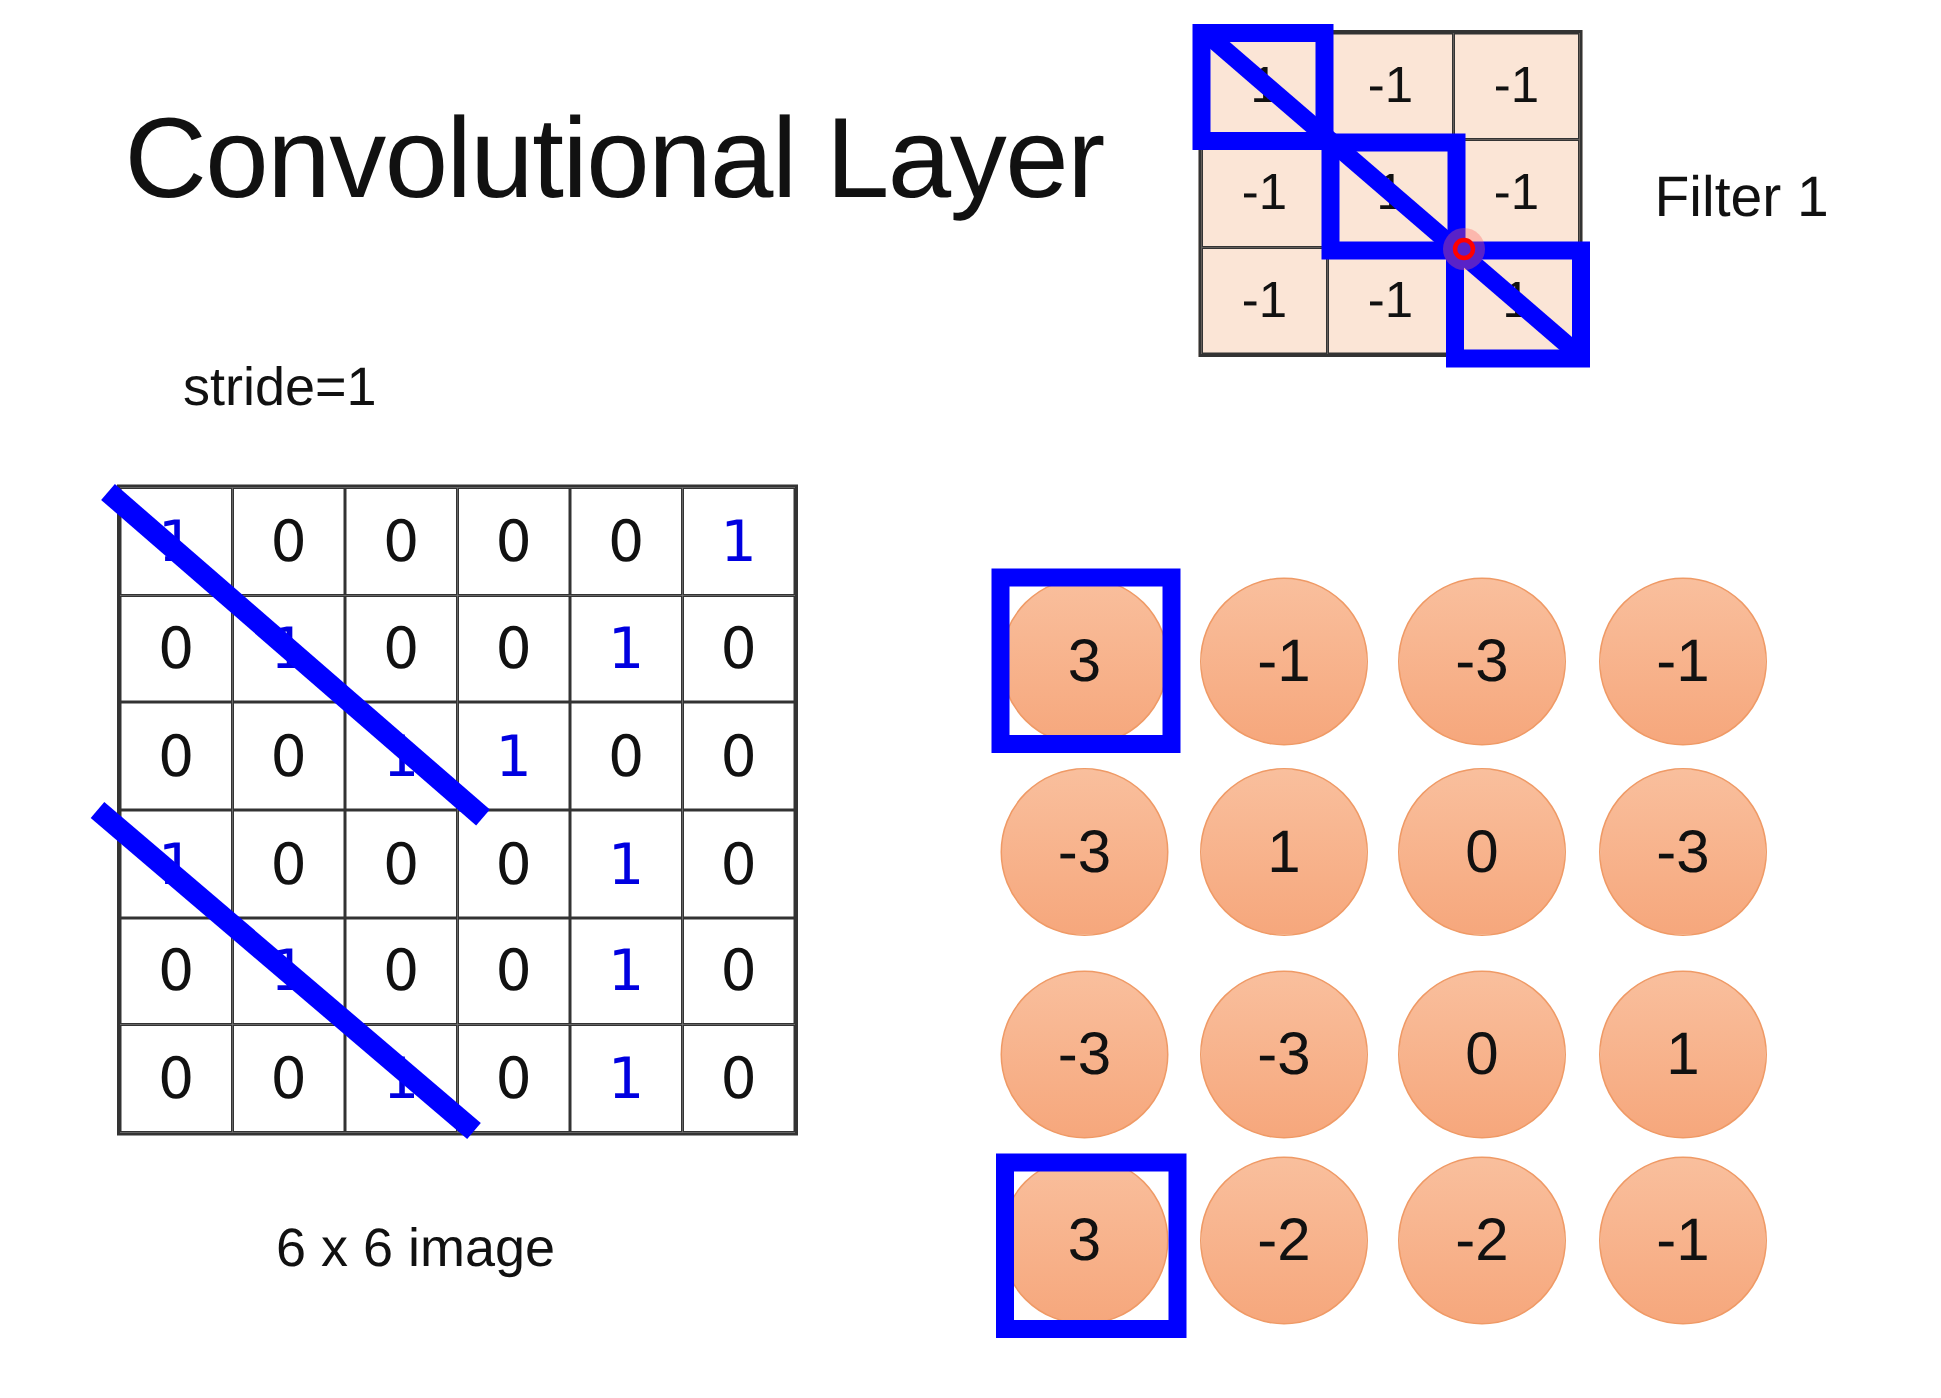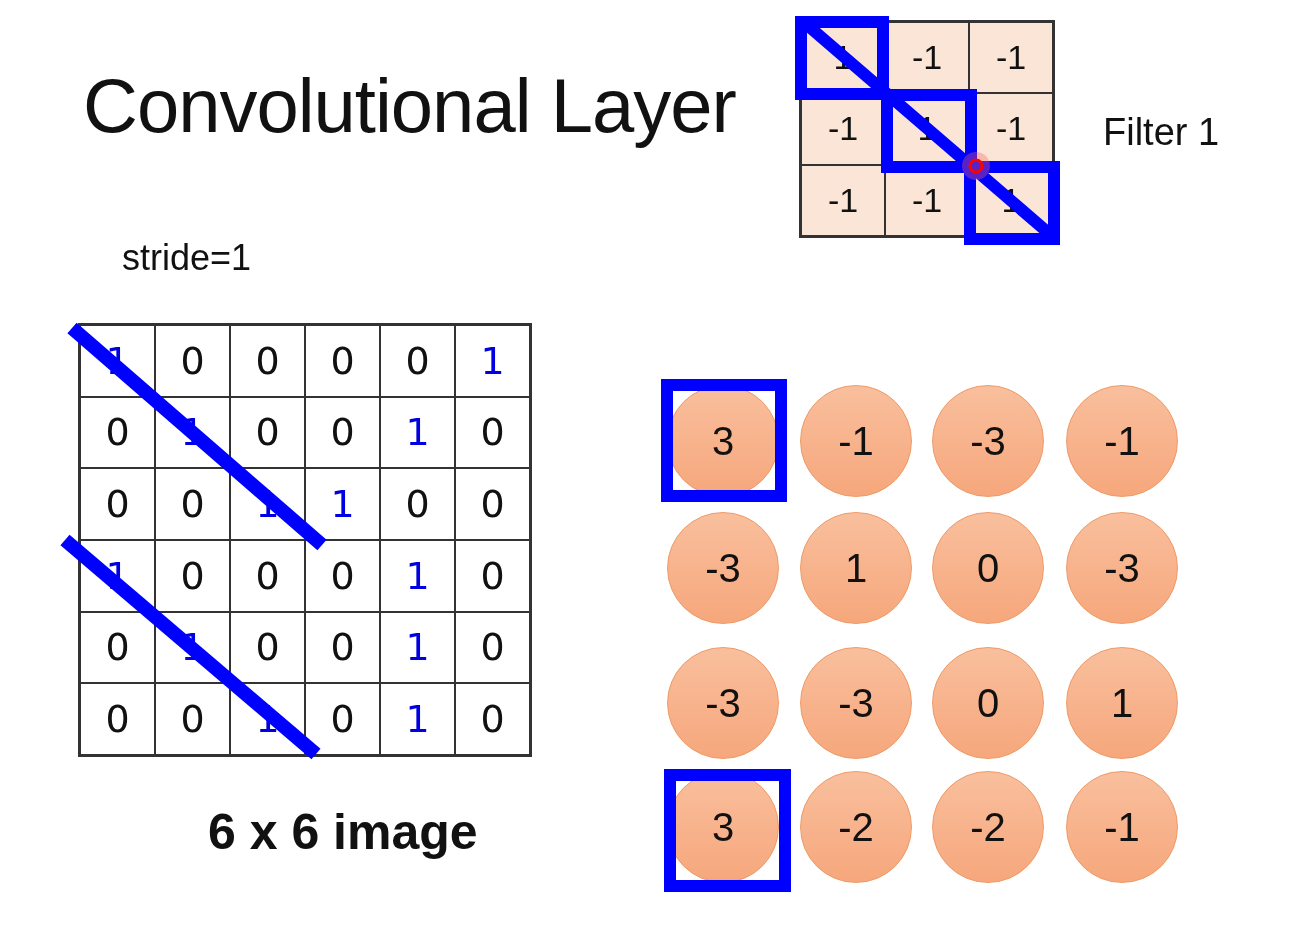--- a/index.html
+++ b/index.html
@@ -1,21 +1,21 @@
 <!DOCTYPE html>
 <html><head>
 <meta charset="utf-8">
 <style>
   html, body { margin:0; padding:0; background:#ffffff; }
   body { width:1294px; height:932px; position:relative; overflow:hidden; font-family:"Liberation Sans", "DejaVu Sans", sans-serif; color:#111; }
   .abs { position:absolute; }
   #title { left:40px; top:58px; font-size:76px; font-weight:400; letter-spacing:-1px; line-height:96px; white-space:nowrap;margin-left:43px; }
   #stride { left:122px; top:236px; font-size:36px; line-height:44px; }
   #filter-label { left:1103px; top:110px; font-size:38px; line-height:44px;text-align:right; }
-  #image-label { left:208px; top:810px; font-size:50px; line-height:44px;font-weight:bold; }
+  #image-label { left:184px; top:810px; font-size:36px; line-height:44px; }
 
   
   #filter { left:799px; top:20px; width:256px; height:218px; display:grid; grid-template-columns:repeat(3, 1fr); grid-template-rows:repeat(3, 1fr); border:2px solid #333; box-sizing:border-box; background:#fbe5d6; }
   #filter .cell { border:1px solid #333; display:flex; align-items:center; justify-content:center; font-size:34px; color:#111; }
 
   
   #image { left:78px; top:323px; width:454px; height:434px; display:grid; grid-template-columns:repeat(6, 1fr); grid-template-rows:repeat(6, 1fr); border:2px solid #333; box-sizing:border-box; }
   #image .cell { border:1px solid #333; display:flex; align-items:center; justify-content:center; font-size:38px; color:#111; font-family:"DejaVu Sans", sans-serif; }
   #image .cell.one { color:#0000e0; }
 

